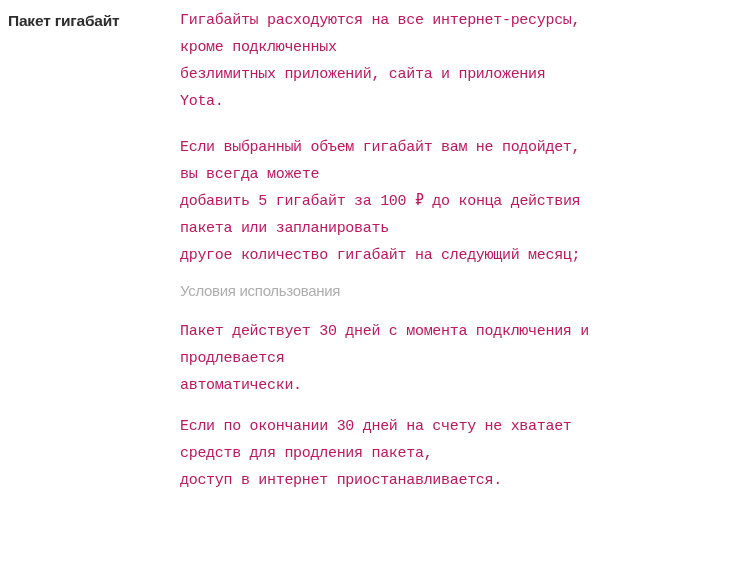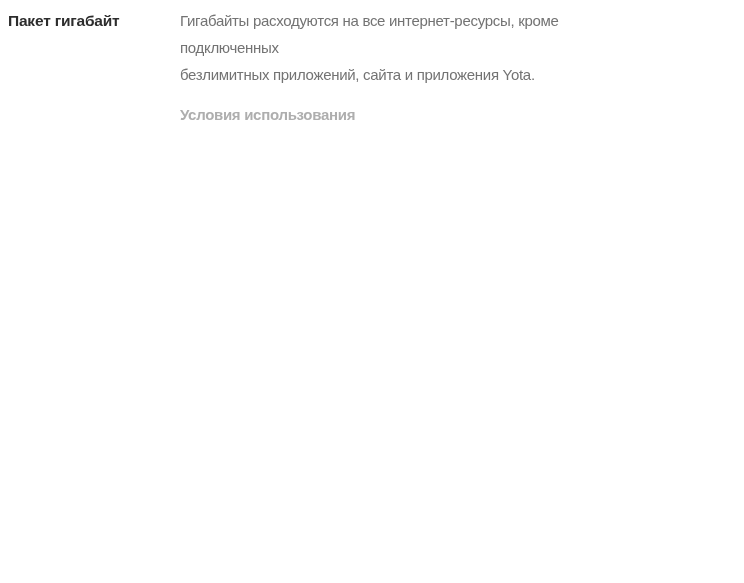--- a/index.html
+++ b/index.html
@@ -32,41 +32,48 @@
     margin: 0;
   }
   .col-right {
     flex: 1 1 auto;
     min-width: 0;
   }
   .para {
     margin: 0 0 14px 0;
     font-size: 15px;
     line-height: 27px;
-    color: #737373;
+    color: #be185d;
     letter-spacing: -0.3px;
     white-space: pre-line;
+    font-family: Liberation Mono, monospace;
   }
   .para.first {
     margin-bottom: 19px;
   }
   .subhead {
     font-size: 15px;
     line-height: 27px;
     color: #aeaeae;
     letter-spacing: -0.3px;
     margin: -6px 0 14px 0;
-    font-weight: bold;
   }
 </style>
 </head>
 <body>
 
 <div class="layout">
   <div class="col-left">
     <h3 class="section-title">Пакет гигабайт</h3>
   </div>
   <div class="col-right">
     <p class="para first">Гигабайты расходуются на все интернет-ресурсы, кроме подключенных
 безлимитных приложений, сайта и приложения Yota.</p>
+    <p class="para">Если выбранный объем гигабайт вам не подойдет, вы всегда можете
+добавить 5 гигабайт за 100 ₽ до конца действия пакета или запланировать
+другое количество гигабайт на следующий месяц;</p>
     <div class="subhead">Условия использования</div>
+    <p class="para">Пакет действует 30 дней с момента подключения и продлевается
+автоматически.</p>
+    <p class="para">Если по окончании 30 дней на счету не хватает средств для продления пакета,
+доступ в интернет приостанавливается.</p>
   </div>
 </div>
 
 </body></html>

